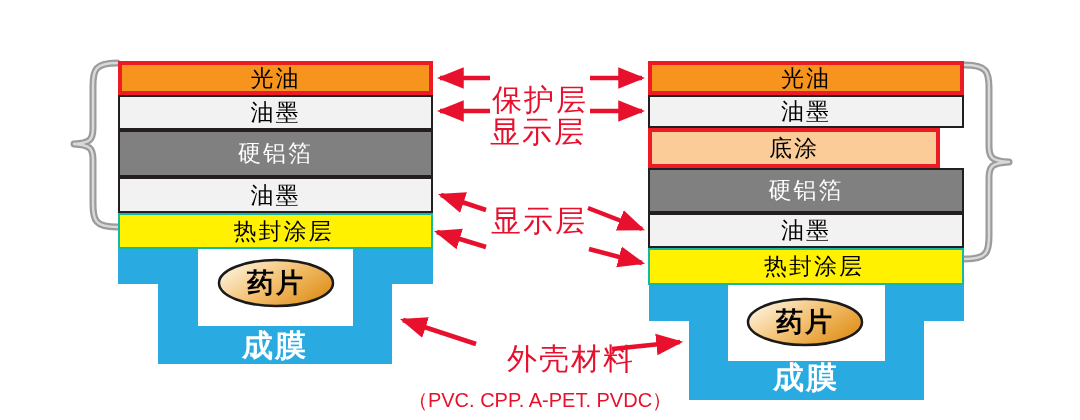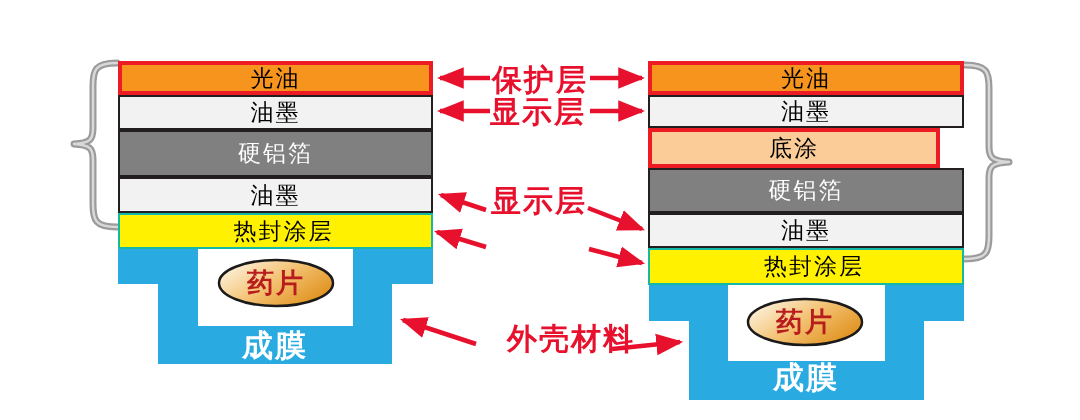--- a/index.html
+++ b/index.html
@@ -11,28 +11,28 @@
     position:absolute;box-sizing:border-box;display:flex;align-items:center;justify-content:center;
     font-weight:normal;font-size:23px;line-height:1;color:#000;letter-spacing:2px;
   }
   .layer.varnish{background:var(--varnish_orange,#F7941E);border:4px solid var(--highlight_border_red,#ED1C24);}
   .layer.primer{background:var(--primer_peach,#FBCB98);border:4px solid var(--highlight_border_red,#ED1C24);}
   .layer.ink{background:var(--ink_light,#F2F2F2);border:2px solid #231F20;}
   .layer.foil{background:var(--foil_gray,#808080);border:2px solid #231F20;color:#ffffff;}
   .layer.seal{background:var(--seal_yellow,#FFF100);border:2px solid #14b8a6;padding-left:16px;}
   .anno{
     position:absolute;transform:translate(-50%,-50%);white-space:nowrap;
-    color:var(--annotation_red,#E8112D);font-weight:bold;font-size:30px;letter-spacing:2px;
+    color:var(--annotation_red,#E8112D);font-weight:normal;font-size:30px;letter-spacing:2px;margin-top:20px;
   }
   .anno.small{font-size:20px;letter-spacing:0;}
   .overlay-label{
     position:absolute;transform:translate(-50%,-50%);white-space:nowrap;
     font-weight:bold;line-height:1;letter-spacing:2px;
   }
-  .pill-label{font-size:27px;color:#b91c1c;}
+  .pill-label{font-size:27px;color:#000000;}
   .film-label{font-size:31px;color:#ffffff;}
   svg{position:absolute;left:0;top:0;}
 </style>
 </head>
 <body>
 
 <div id="canvas">
 
   <svg width="1080" height="420" viewBox="0 0 1080 420">
     <defs>
@@ -93,14 +93,15 @@
 
   <div class="overlay-label pill-label" style="left:276px;top:283px;">药片</div>
   <div class="overlay-label film-label" style="left:275px;top:345px;">成膜</div>
   <div class="overlay-label pill-label" style="left:805px;top:322px;">药片</div>
   <div class="overlay-label film-label" style="left:806px;top:377px;">成膜</div>
 
   <div class="anno" style="left:540px;top:80px;">保护层</div>
   <div class="anno" style="left:538px;top:112px;">显示层</div>
   <div class="anno" style="left:539px;top:201px;">显示层</div>
   <div class="anno" style="left:571px;top:339px;">外壳材料</div>
+  <div class="anno small" style="left:540px;top:380px;">（PVC. CPP. A-PET. PVDC）</div>
 
 </div>
 
 </body></html>

